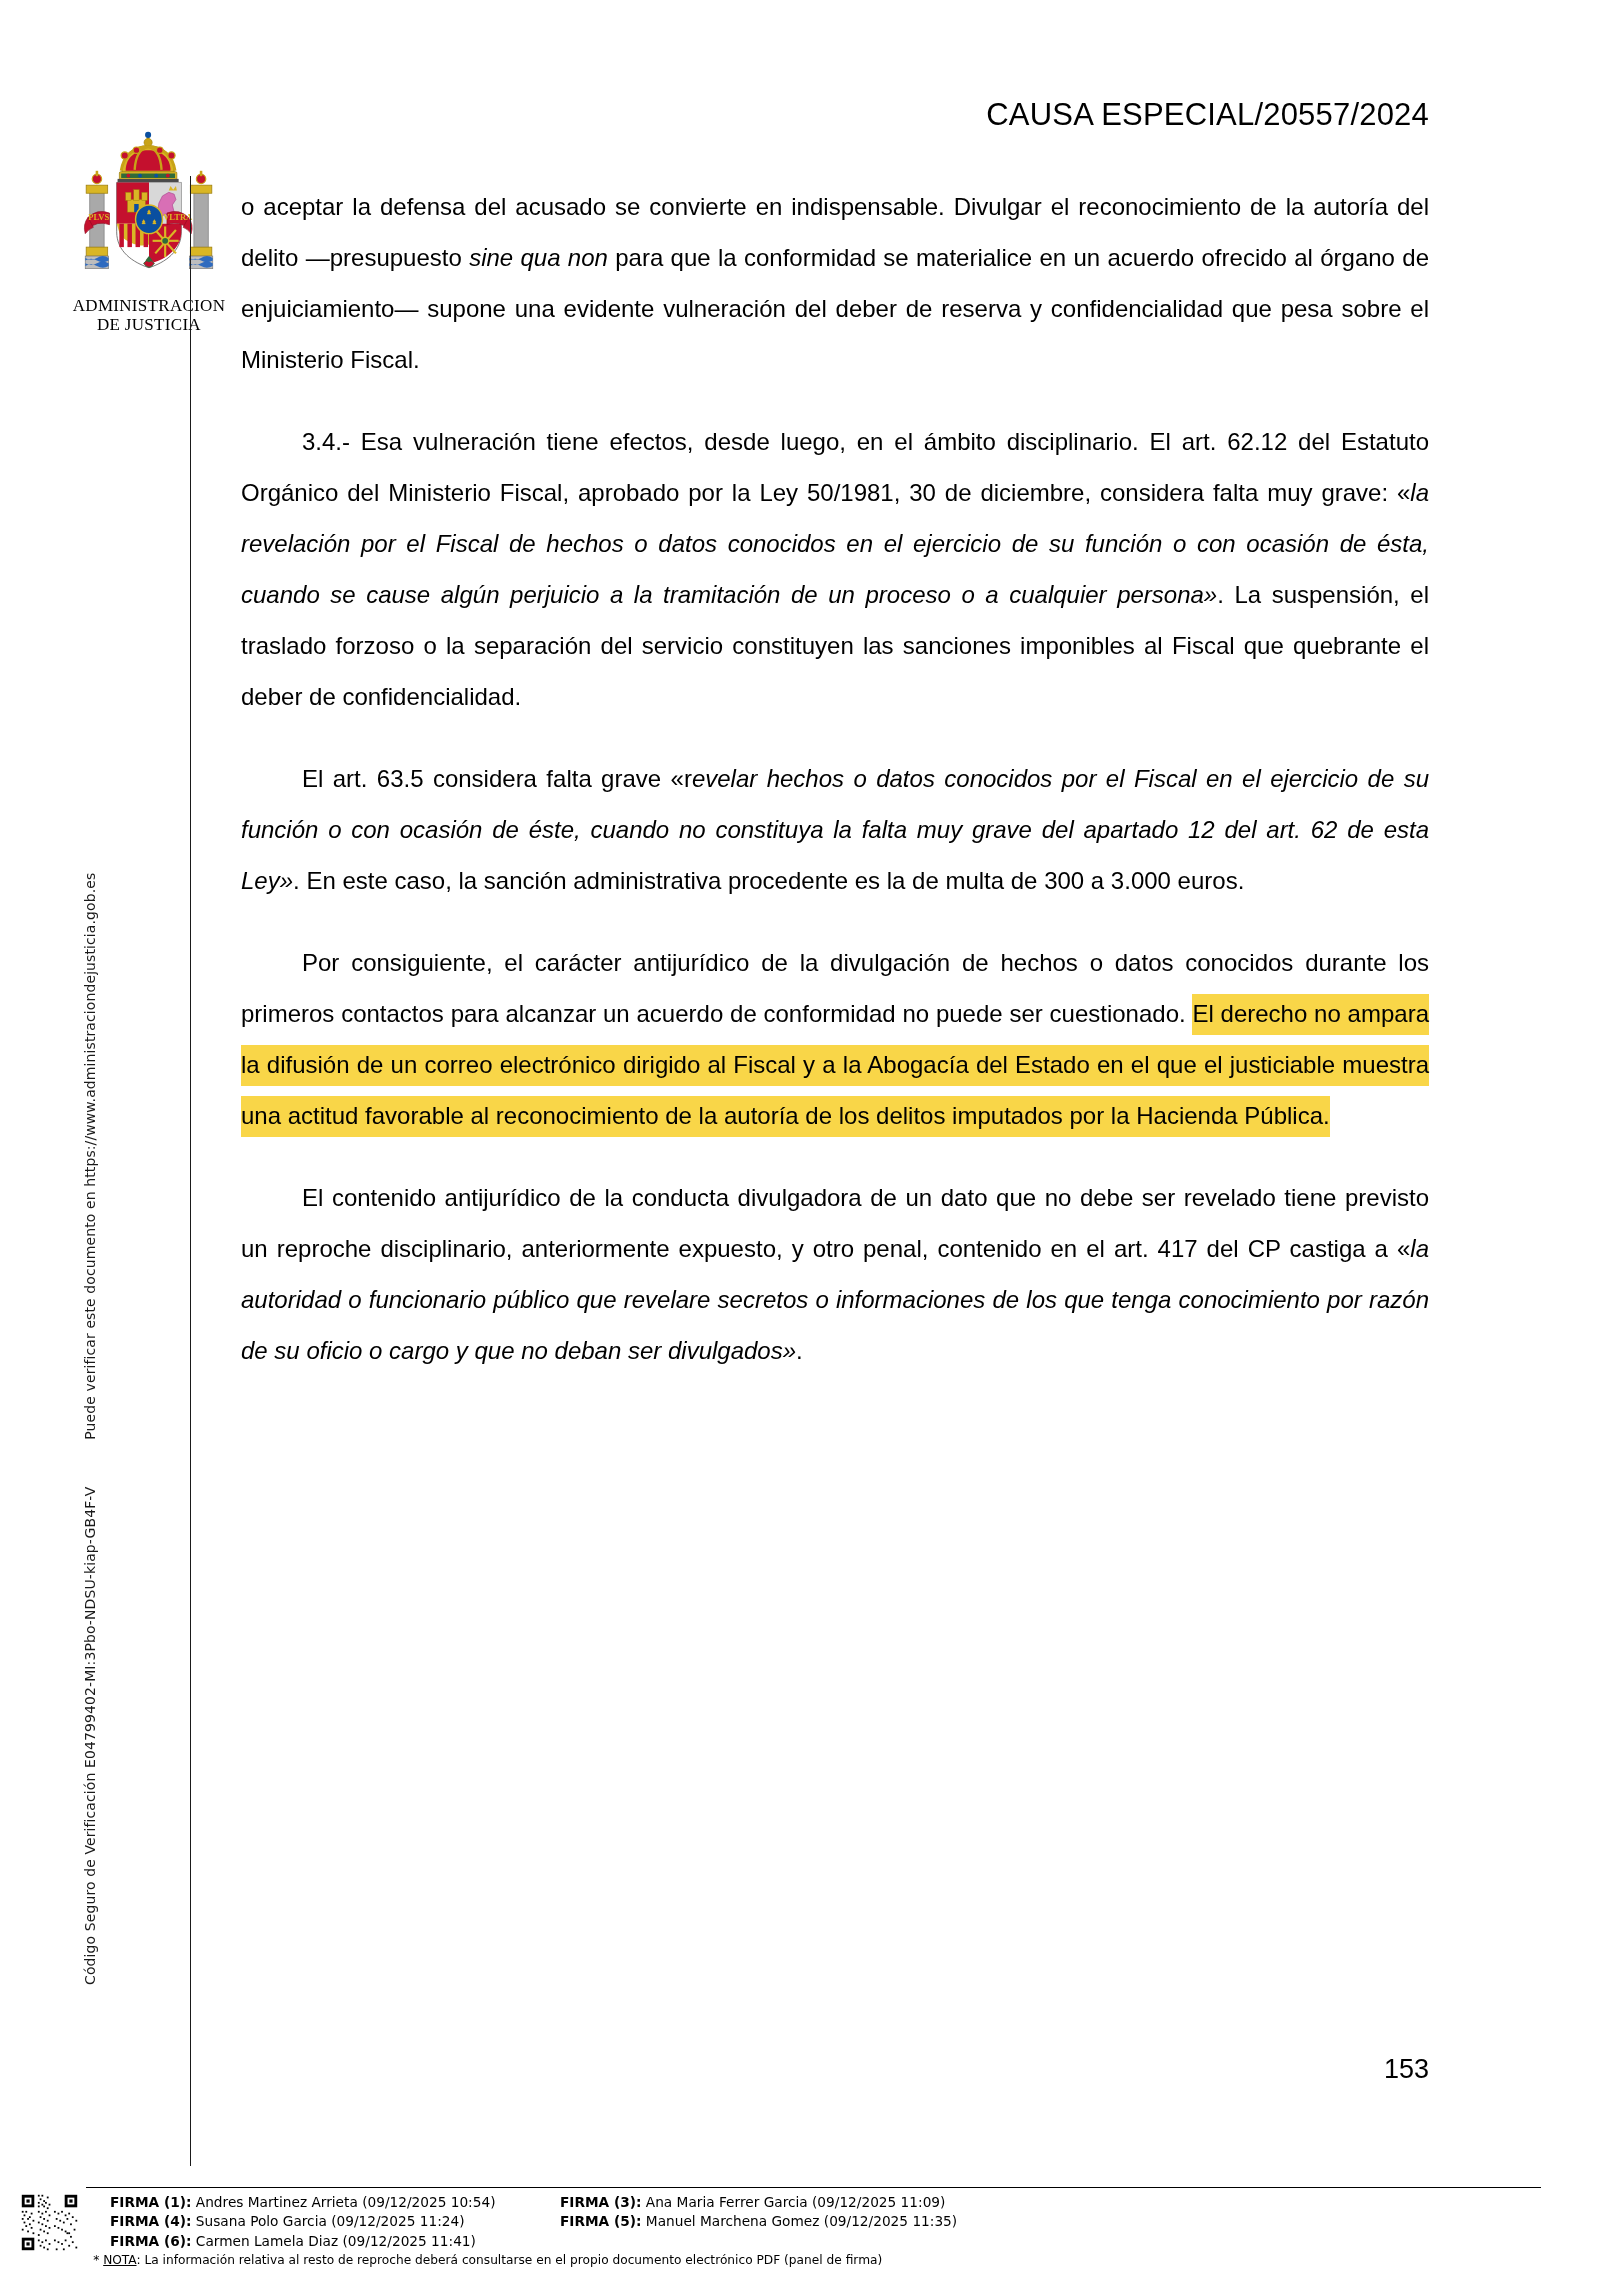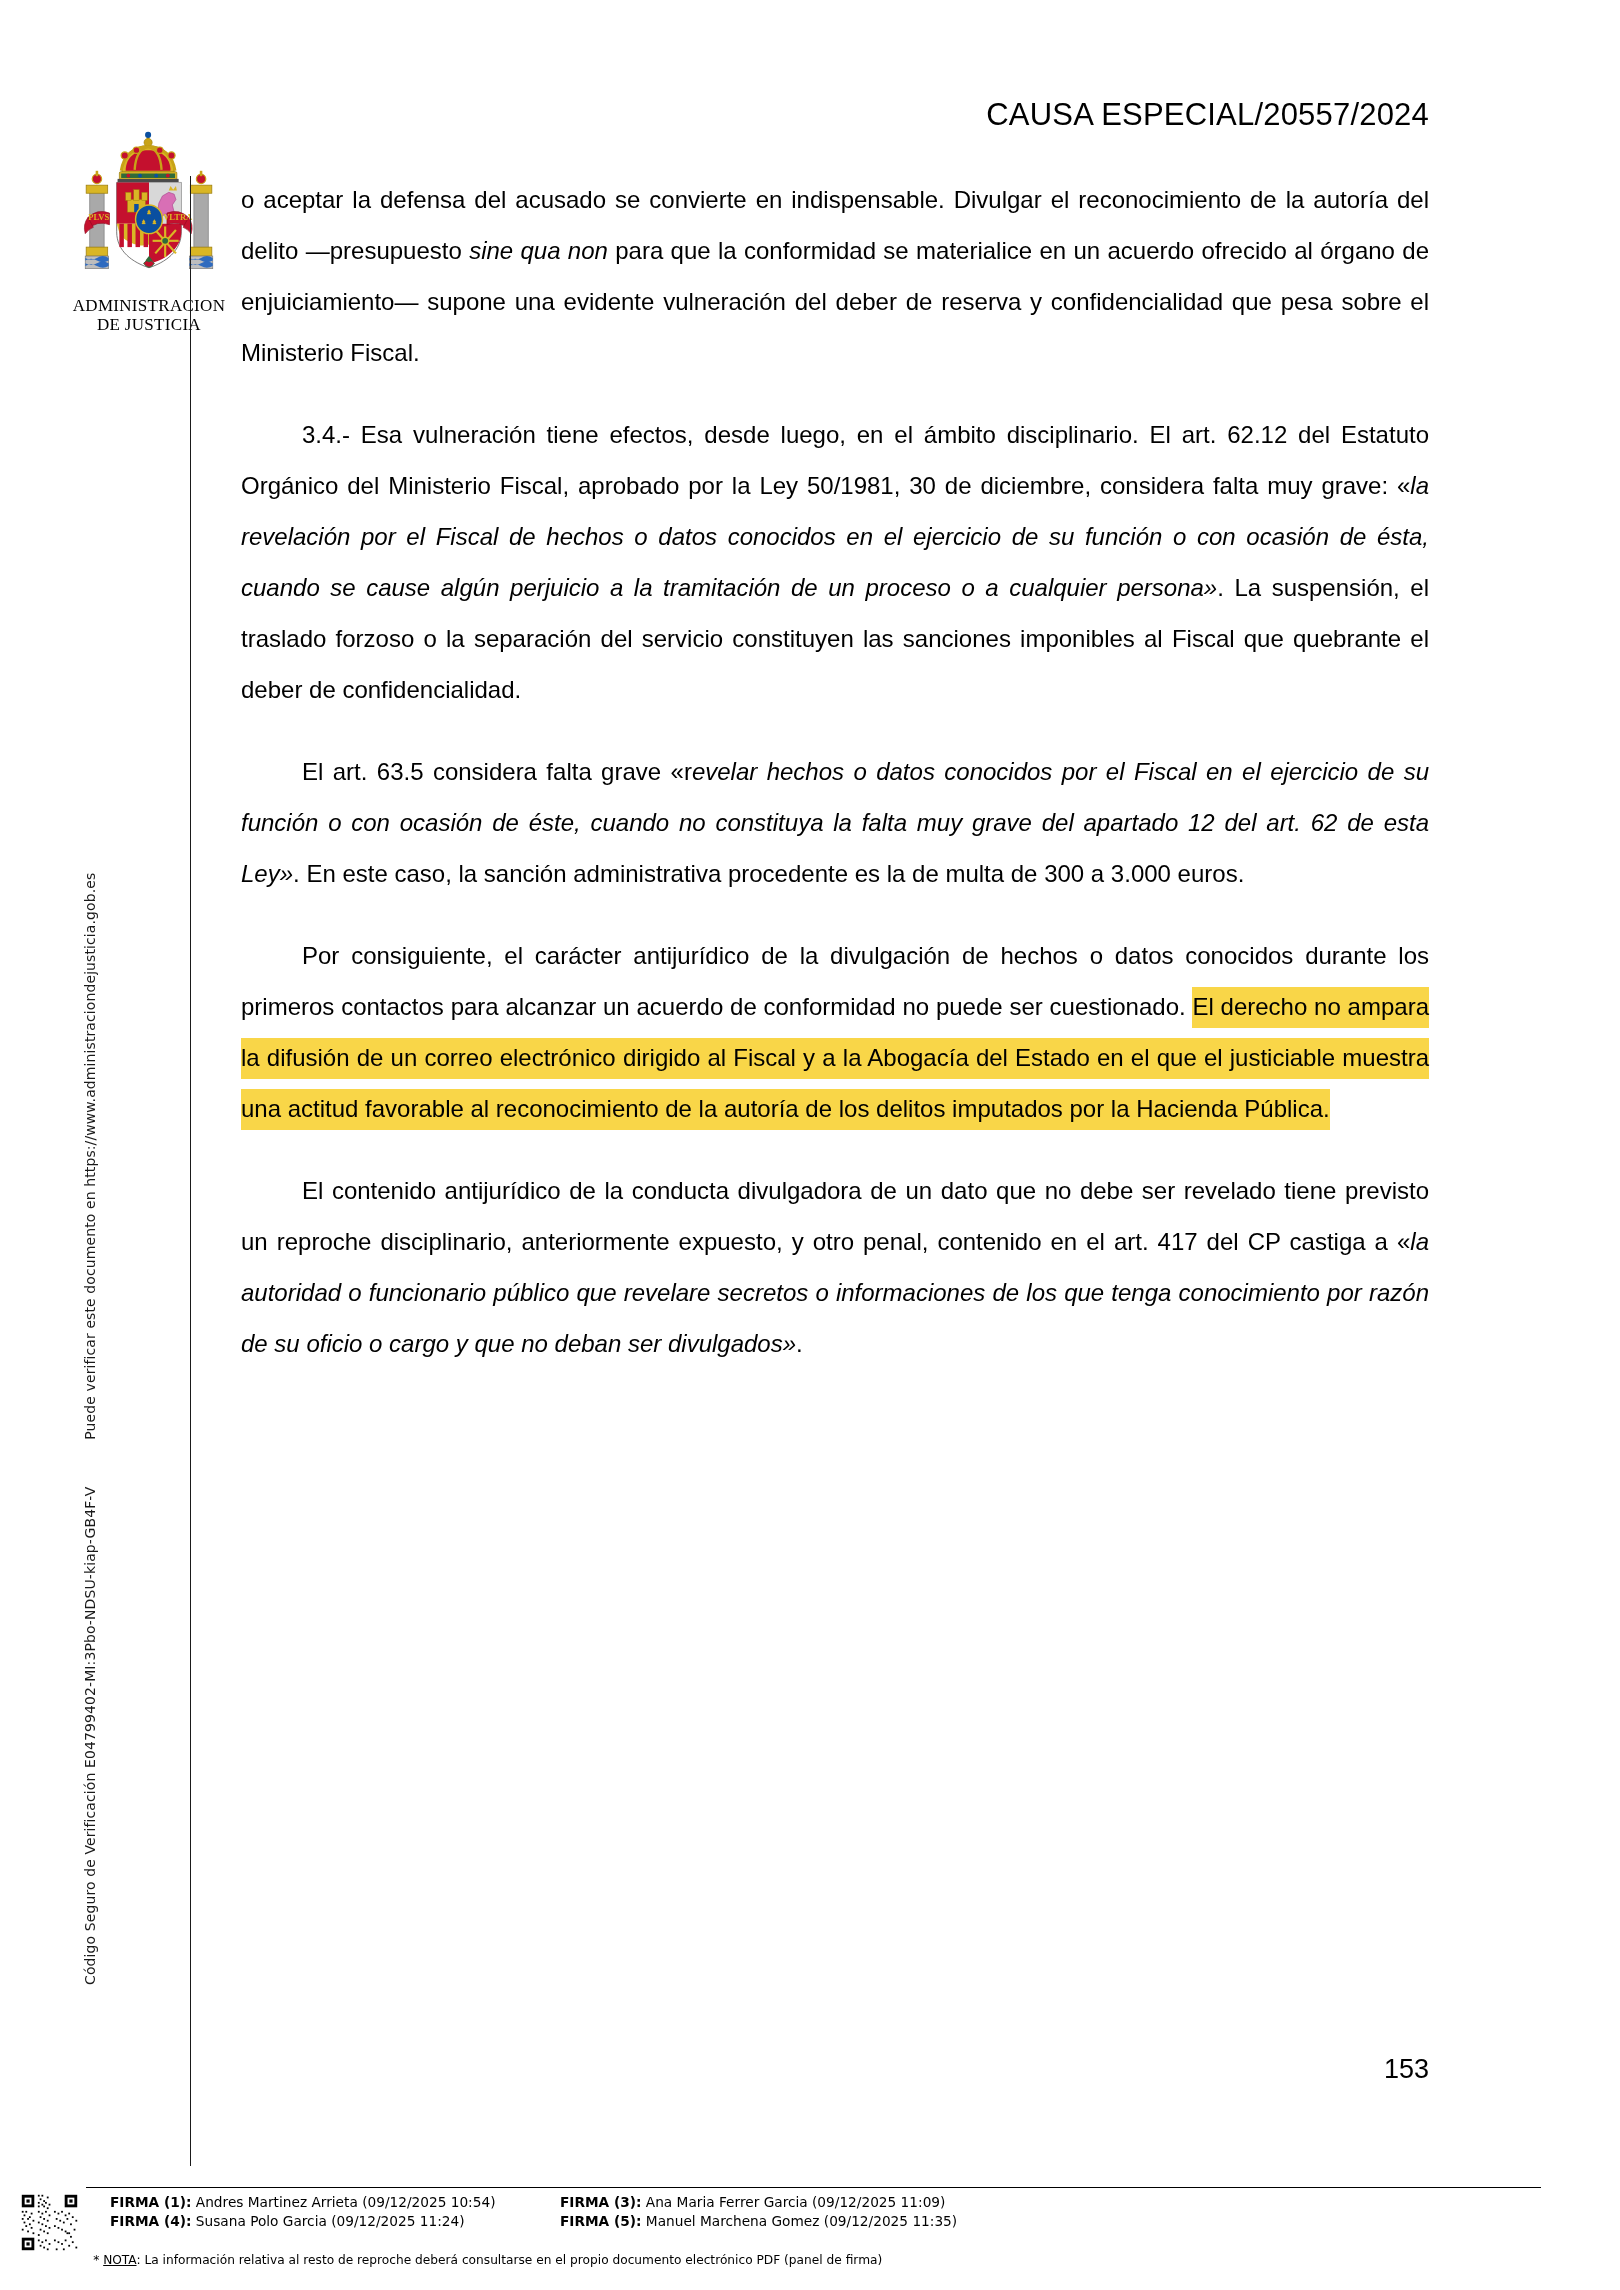--- a/index.html
+++ b/index.html
@@ -80,21 +80,21 @@
     text-align: right;
     font-size: 31px;
     letter-spacing: 0.2px;
     color: #000;
   }
 
   
   #body-col {
     position: absolute;
     left: 241px;
-    top: 174px;
+    top: 181px;
     width: 1188px;
   }
   .para {
     font-size: 24px;
     line-height: 51px;
     text-align: justify;
     text-justify: inter-word;
     color: #000;
     margin: 0 0 31px 0;
     hyphens: none;
@@ -399,19 +399,20 @@
       <rect x="24" y="31" width="1" height="1"></rect>
         <rect x="28" y="24" width="1" height="1"></rect>
         <rect x="26" y="22" width="1" height="1"></rect>
     </g>
   </svg>
   <div class="sig-grid">
       <div class="sig"><b>FIRMA (1):</b><span> Andres Martinez Arrieta </span><span>(09/12/2025 10:54)</span></div>
       <div class="sig"><b>FIRMA (3):</b><span> Ana Maria Ferrer Garcia </span><span>(09/12/2025 11:09)</span></div>
       <div class="sig"><b>FIRMA (4):</b><span> Susana Polo Garcia </span><span>(09/12/2025 11:24)</span></div>
       <div class="sig"><b>FIRMA (5):</b><span> Manuel Marchena Gomez </span><span>(09/12/2025 11:35)</span></div>
+      <div class="sig"><b>FIRMA (6):</b><span> Carmen Lamela Diaz </span><span>(09/12/2025 11:41)</span></div>
     </div>
   <div id="footer-note">
     <span>*</span>
     <u>NOTA</u><span>: La información relativa al resto de reproche deberá consultarse en el propio documento electrónico PDF (panel de firma)</span>
   </div>
 </div>
 
 
 </body></html>

